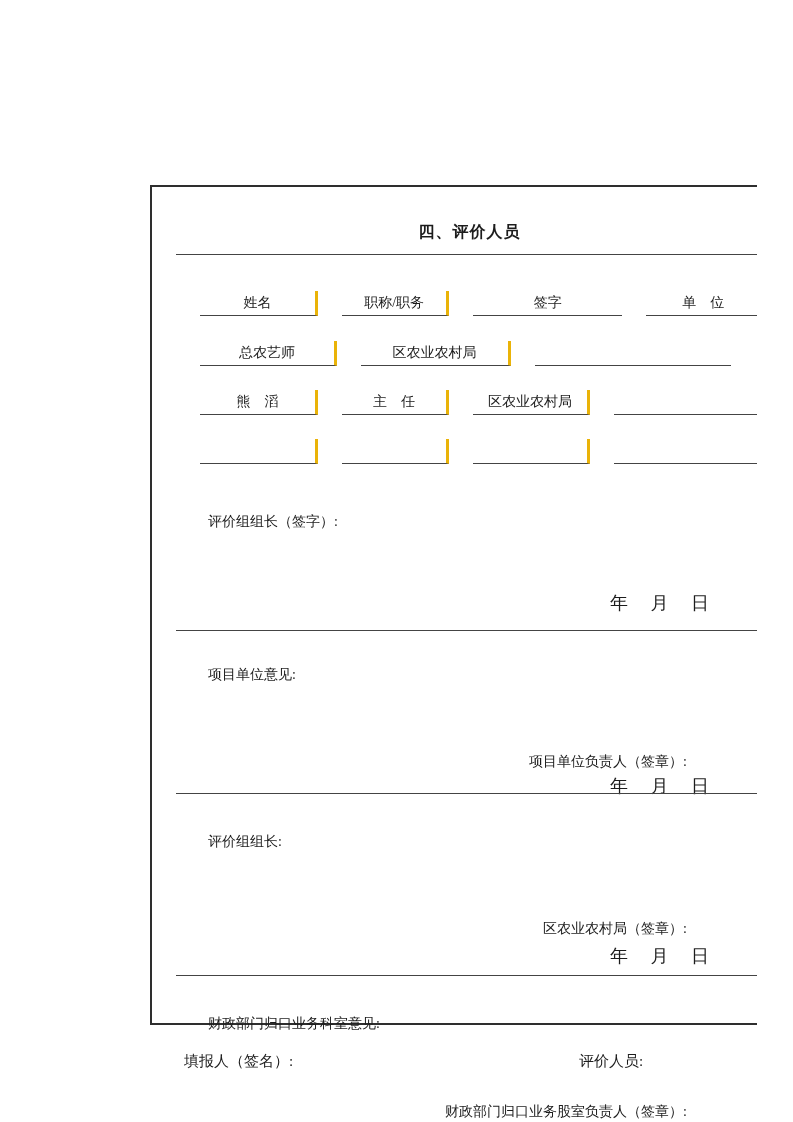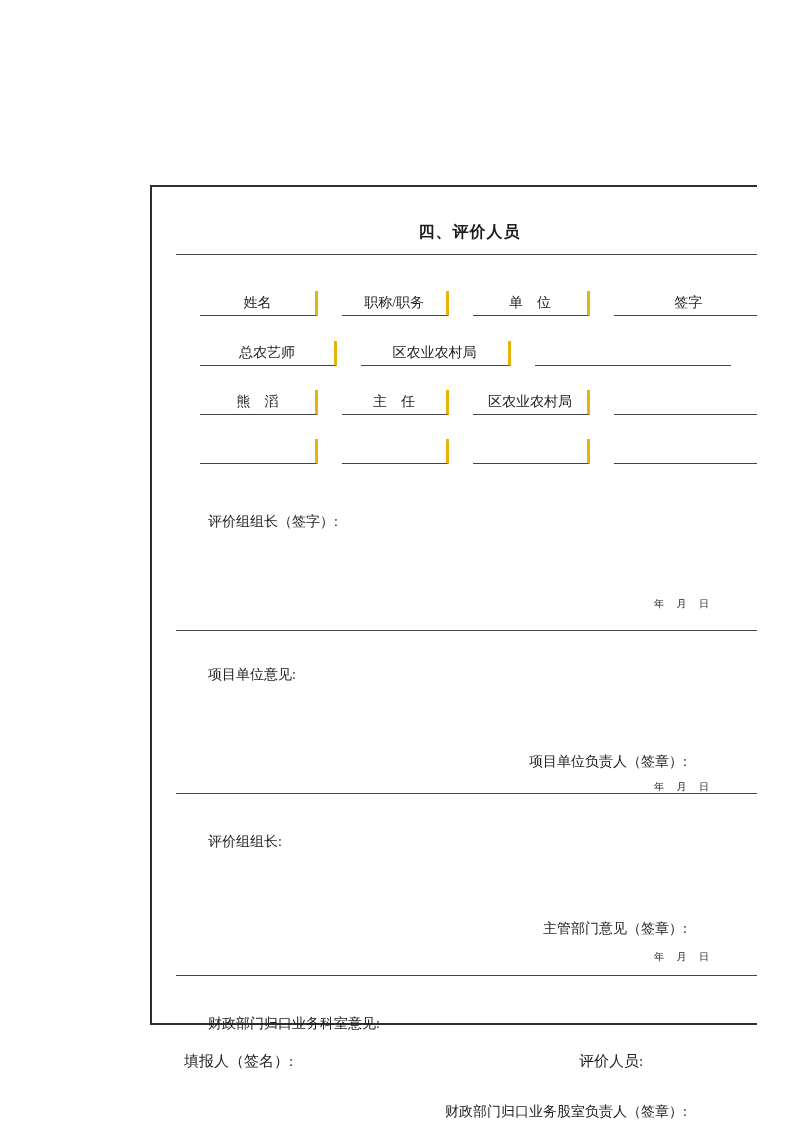--- a/index.html
+++ b/index.html
@@ -46,21 +46,21 @@
   .sec-label {
     position:absolute; left:8px;
     font-size:14px; line-height:15px; white-space:nowrap;
   }
   .sign-line {
     position:absolute; right:76px;
     font-size:14px; line-height:15px; white-space:nowrap;
   }
   .date-line {
     position:absolute; right:54px;
-    font-size:10px; line-height:15px; white-space:nowrap;
+    font-size:18px; line-height:15px; white-space:nowrap;
   }
   .s1 .sec-label { top:24px; }
   .s1 .date-line { top:106px; }
   .s2 .sec-label { top:12px; }
   .s2 .sign-line { top:99px; }
   .s2 .date-line { top:124px; }
   .s3 .sec-label { top:16px; }
   .s3 .sign-line { top:103px; }
   .s3 .date-line { top:131px; }
   .s4 .sec-label { top:16px; }
@@ -78,22 +78,22 @@
 
 <div class="page">
 
   <div class="ptable">
 
     <div class="title-row">四、评价人员</div>
 
     <div class="grid-row h-header">
       <div class="cell c1">姓名</div>
       <div class="cell c2">职称/职务</div>
+      <div class="cell c4">签字</div>
       <div class="cell c3">单　位</div>
-      <div class="cell c4">签字</div>
     </div>
 
     <div class="grid-row h-data">
       <div class="cell c2">总农艺师</div>
       <div class="cell c3">区农业农村局</div>
       <div class="cell c4"></div>
     </div>
 
     <div class="grid-row h-data">
       <div class="cell c1">熊　滔</div>
@@ -115,21 +115,21 @@
     </div>
 
     <div class="section s2">
       <div class="sec-label">项目单位意见:</div>
       <div class="sign-line">项目单位负责人（签章）:</div>
       <div class="date-line">年　 月　 日</div>
     </div>
 
     <div class="section s3">
       <div class="sec-label">评价组组长:</div>
-      <div class="sign-line">主管部门意见（签章）:</div>
+      <div class="sign-line">区农业农村局（签章）:</div>
       <div class="date-line">年　 月　 日</div>
     </div>
 
     <div class="section s4">
       <div class="sec-label">财政部门归口业务科室意见:</div>
       <div class="sign-line">财政部门归口业务股室负责人（签章）:</div>
       <div class="date-line">年　 月　 日</div>
     </div>
 
   </div>

